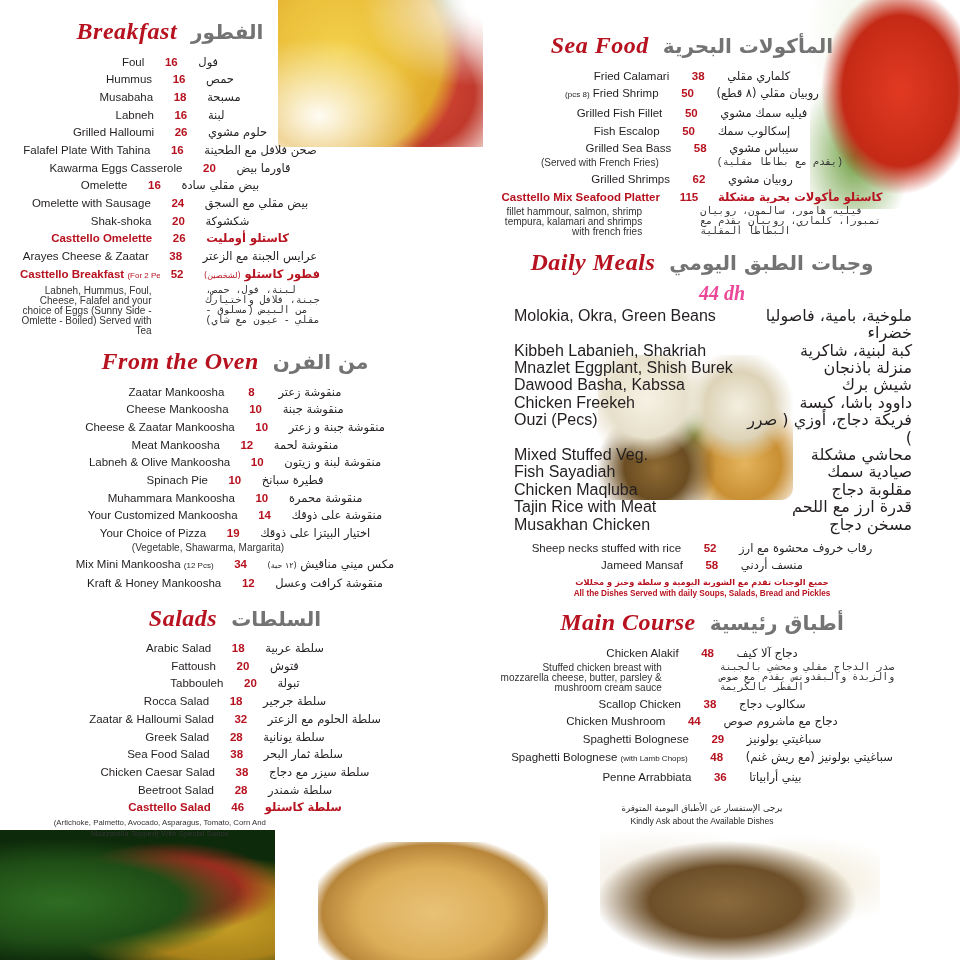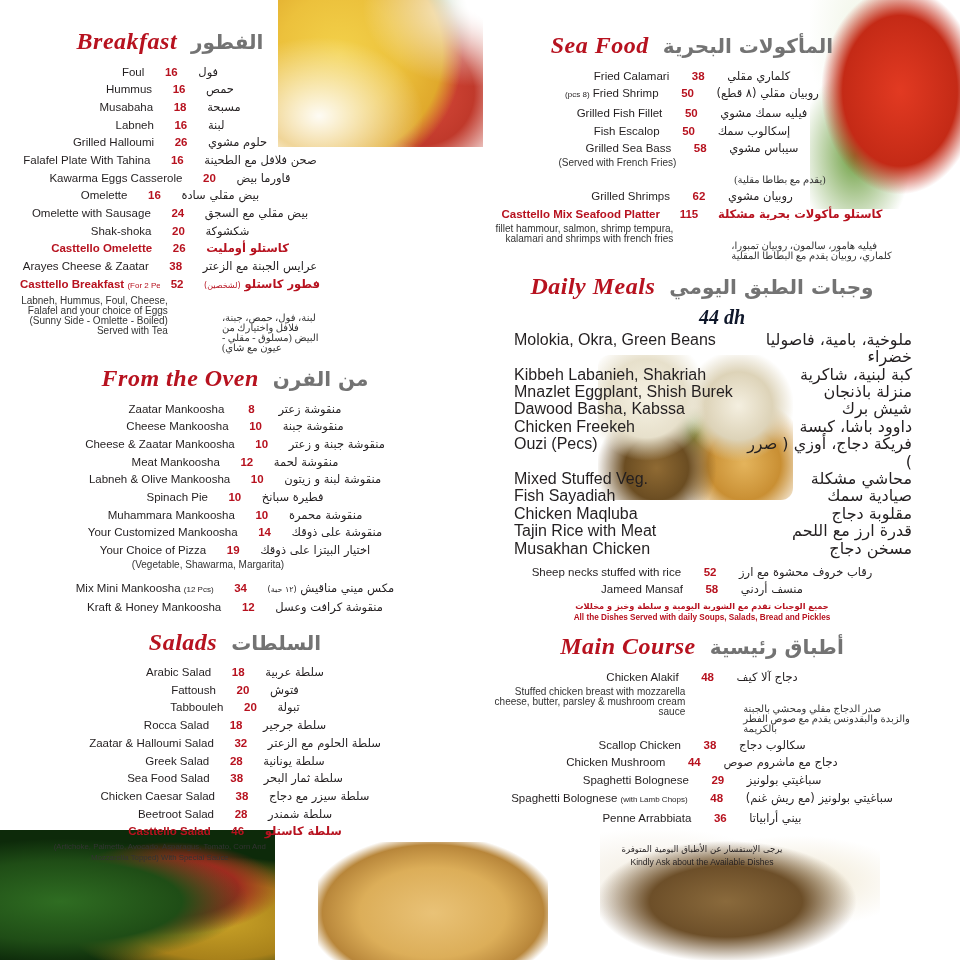--- a/index.html
+++ b/index.html
@@ -142,36 +142,36 @@
   .row.red .ar { color:#b7121f; font-weight:700; }
   .row .en small, .row .ar small { font-size: 8px; font-weight: 400; }
 
   .sub {
     display:flex; font-size: 10px; line-height: 10px; color:#333;
     padding: 1px 0 2px 0;
   }
   .sub .en { flex:1 1 auto; text-align:right; padding-right:10px; }
   .sub .sp { flex:0 0 34px; }
   .sub .ar { flex:1 1 auto; text-align:left; padding-left:10px; direction:rtl;
-             font-family:Liberation Serif, serif;margin-top:17px; }
+             font-family:Liberation Mono, monospace; }
 
   .note-center {
     text-align:center; font-size: 7.8px; line-height:10.5px; color:#333;
     margin: 2px auto 0 auto; width: 82%;
   }
 
   
   .col-right .row .price { width: 38px; flex: 0 0 38px; }
   .col-right .sub .sp { flex: 0 0 38px; }
 
   
   .daily-price {
     font-family: "Liberation Serif", serif;
     font-style: italic; font-weight:700;
-    color:#0f172a; font-size: 20px;
+    color:#ec4899; font-size: 20px;
     text-align:center; margin-top:-2px; margin-bottom: 2px;
     padding-left: 40px;
   }
   .daily-wrap { position:relative; }
   .daily-list { }
   .daily-row { display:flex; font-size:16px; line-height:17.4px; }
   .daily-row .en { flex:0 0 245px; text-align:left; padding-left: 22px; }
   .daily-row .ar { flex:1 1 auto; text-align:right; direction:rtl;
                    font-family:"DejaVu Sans", sans-serif; }
   .daily-note {
@@ -193,21 +193,21 @@
 
   <div class="photo photo-omelette"></div>
   <div class="photo photo-lobster"></div>
   <div class="photo photo-daily"></div>
   <div class="photo photo-veg"></div>
   <div class="photo photo-pizza"></div>
   <div class="photo photo-meat"></div>
 
   <div class="col col-left">
 
-    <div style="padding-top:18px; width:300px;">
+    <div style="padding-top:8px; width:300px;">
       <div class="sec-head">
         <span class="en">Breakfast</span>
         <span class="ar">الفطور</span>
       </div>
       <div class="rows">
         <div class="row">
             <span class="en">Foul</span>
             <span class="price">16</span>
             <span class="ar">فول</span>
           </div>

